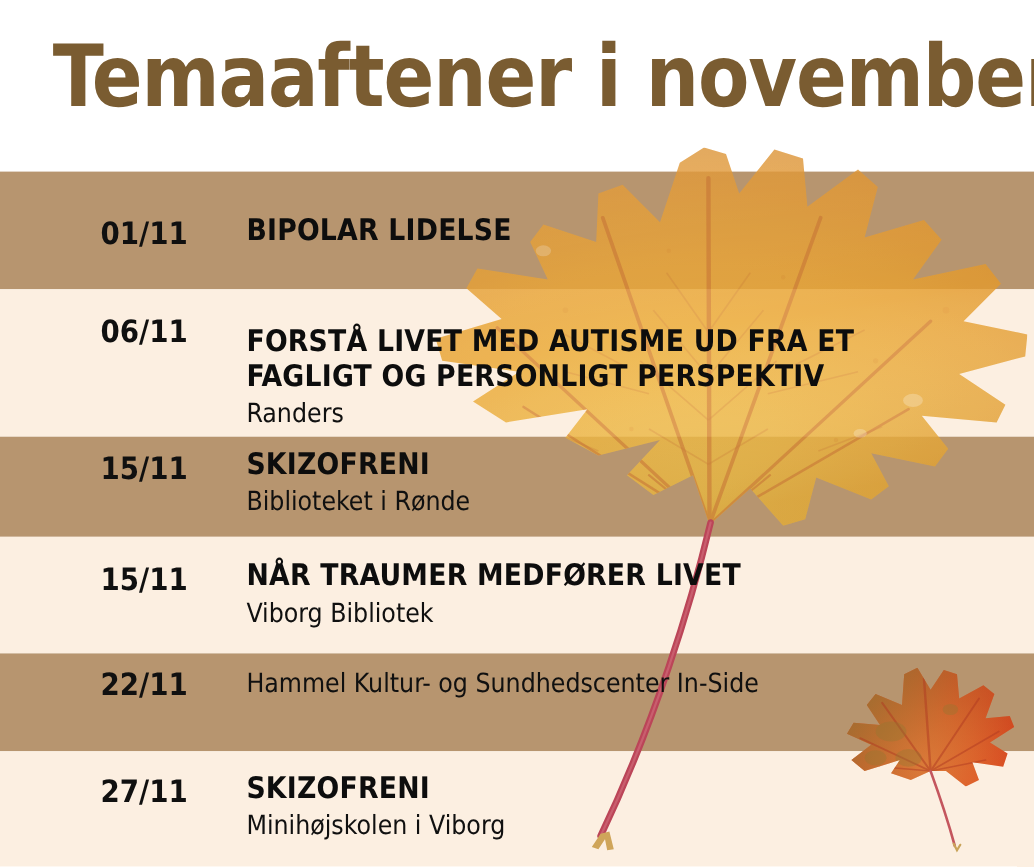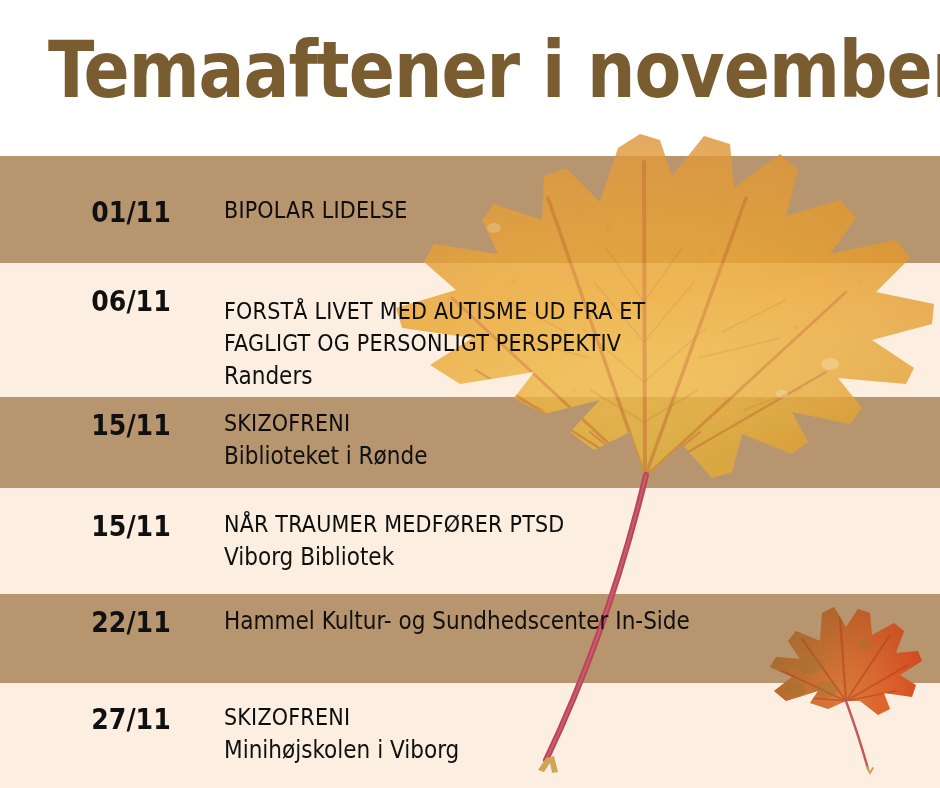--- a/index.html
+++ b/index.html
@@ -55,22 +55,22 @@
     color:#101010;
     letter-spacing:0px;
   }
   .row .body{
     position:absolute;
     left:224px;
     width:700px;
   }
   .row .title{
     font-family:"DejaVu Sans Condensed","Liberation Sans",sans-serif;
-    font-weight:400;
-    font-size:23px;
+    font-weight:700;
+    font-size:27px;
     line-height:32px;
     color:#0d0d0d;
     letter-spacing:0.2px;
     white-space:pre-line;
   }
   .row .venue{
     font-family:"DejaVu Sans Condensed","Liberation Sans",sans-serif;
     font-weight:400;
     font-size:24px;
     line-height:30px;
@@ -281,21 +281,21 @@
       <div class="date" style="top:14px;">15/11</div>
       <div class="body" style="top:10px;">
         <div class="title">SKIZOFRENI</div>
         <div class="venue">Biblioteket i Rønde</div>
       </div>
     </div>
 
     <div class="row" style="top:488px;height:106px;">
       <div class="date" style="top:24px;">15/11</div>
       <div class="body" style="top:20px;">
-        <div class="title">NÅR TRAUMER MEDFØRER PTSD</div>
+        <div class="title">NÅR TRAUMER MEDFØRER LIVET</div>
         <div class="venue">Viborg Bibliotek</div>
       </div>
     </div>
 
     <div class="row" style="top:594px;height:89px;">
       <div class="date" style="top:14px;">22/11</div>
       <div class="body" style="top:10px;">
         <div class="venue">Hammel Kultur- og Sundhedscenter In-Side</div>
       </div>
     </div>

